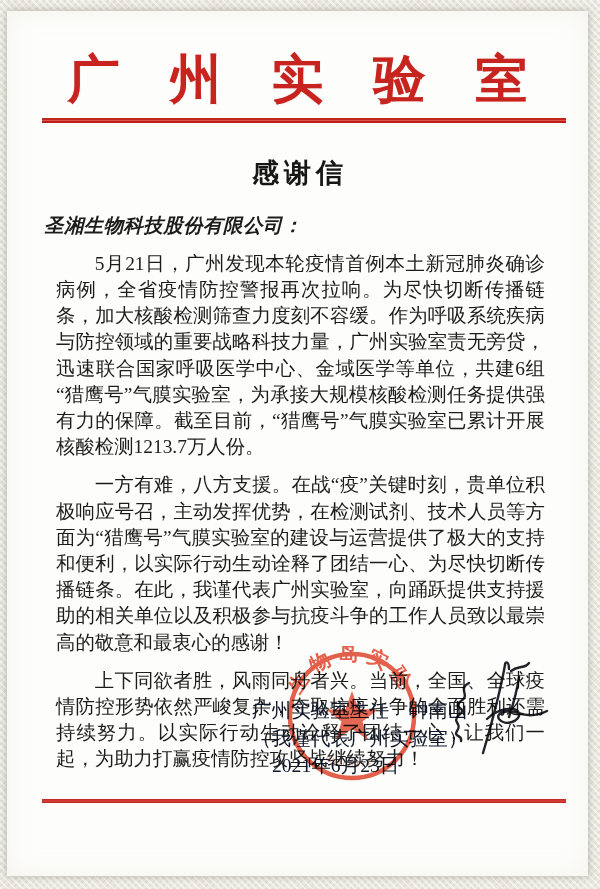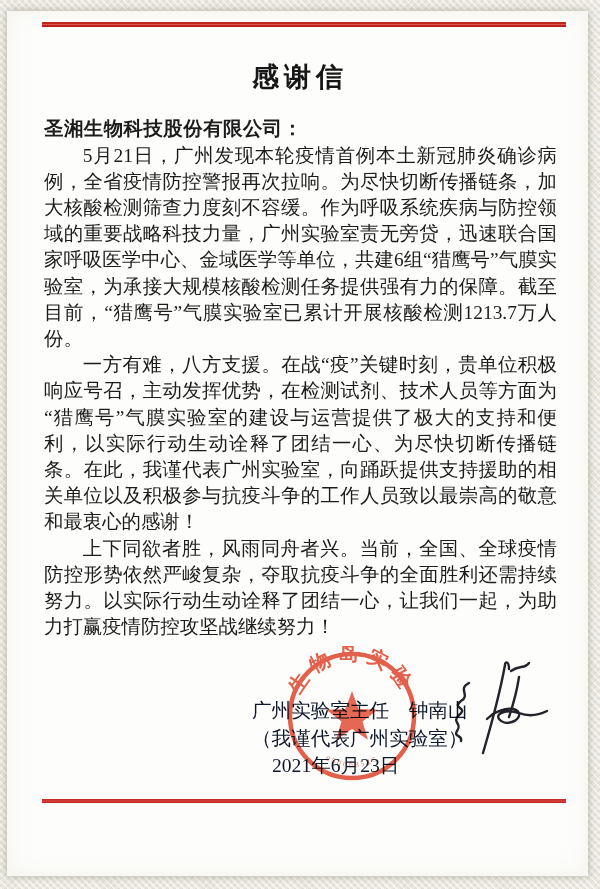--- a/index.html
+++ b/index.html
@@ -21,38 +21,39 @@
     font-size:52px;line-height:1.04;font-weight:700;color:#c8241f;
     letter-spacing:50px;padding-left:50px;
     text-shadow:0 0 1px rgba(200,36,31,.4);
   }
   .rule{height:5px;margin:11px 22px 0 35px;
     background:linear-gradient(180deg,#c02520 0 36%, #df534d 36% 62%, #b91f1b 62% 100%);}
   .title{margin:32px 0 0;text-align:center;font-size:27px;line-height:1.35;
     font-weight:700;letter-spacing:5px;padding-left:5px;color:#161616;}
   .bodytext{margin:21px 31px 0 37px;font-size:19.4px;line-height:26.2px;
     text-align:justify;color:#1c1c1c;}
-  .recipient{font-weight:700;letter-spacing:.5px;}
-  .bodytext p{margin:0;text-indent:2em;}
+  .recipient{font-weight:700;letter-spacing:.5px;font-style:italic;}
+  .bodytext p{margin:12px;text-indent:2em;}
   .signoff{position:absolute;left:245px;top:686px;font-size:19.6px;line-height:27.5px;
     color:#0f172a;white-space:nowrap;}
   .signoff .date{padding-left:20px;font-family:Liberation Serif, serif;}
   .stamp{position:absolute;left:275px;top:635px;color:#e1472f;opacity:.86;
     mix-blend-mode:multiply;}
   .stamp .arc-t{font-family:"Liberation Serif","DejaVu Serif",serif;font-weight:700;}
   .autograph{position:absolute;left:436px;top:642px;mix-blend-mode:multiply;}
   .footer-rule{position:absolute;left:35px;right:22px;top:788px;height:4px;
     background:linear-gradient(180deg,#c02520,#d8433d 55%,#b91f1b);}
 </style>
 </head>
 <body>
 
 <div class="stage">
   <div class="paper">
 
+    <div class="org">广州实验室</div>
     <div class="rule"></div>
 
     <h2 class="title">感谢信</h2>
 
     <div class="bodytext">
       <div class="recipient">圣湘生物科技股份有限公司：</div>
       <p>5月21日，广州发现本轮疫情首例本土新冠肺炎确诊病例，全省疫情防控警报再次拉响。为尽快切断传播链条，加大核酸检测筛查力度刻不容缓。作为呼吸系统疾病与防控领域的重要战略科技力量，广州实验室责无旁贷，迅速联合国家呼吸医学中心、金域医学等单位，共建6组“猎鹰号”气膜实验室，为承接大规模核酸检测任务提供强有力的保障。截至目前，“猎鹰号”气膜实验室已累计开展核酸检测1213.7万人份。</p>
       <p>一方有难，八方支援。在战“疫”关键时刻，贵单位积极响应号召，主动发挥优势，在检测试剂、技术人员等方面为“猎鹰号”气膜实验室的建设与运营提供了极大的支持和便利，以实际行动生动诠释了团结一心、为尽快切断传播链条。在此，我谨代表广州实验室，向踊跃提供支持援助的相关单位以及积极参与抗疫斗争的工作人员致以最崇高的敬意和最衷心的感谢！</p>
       <p>上下同欲者胜，风雨同舟者兴。当前，全国、全球疫情防控形势依然严峻复杂，夺取抗疫斗争的全面胜利还需持续努力。以实际行动生动诠释了团结一心，让我们一起，为助力打赢疫情防控攻坚战继续努力！</p>
     </div>

